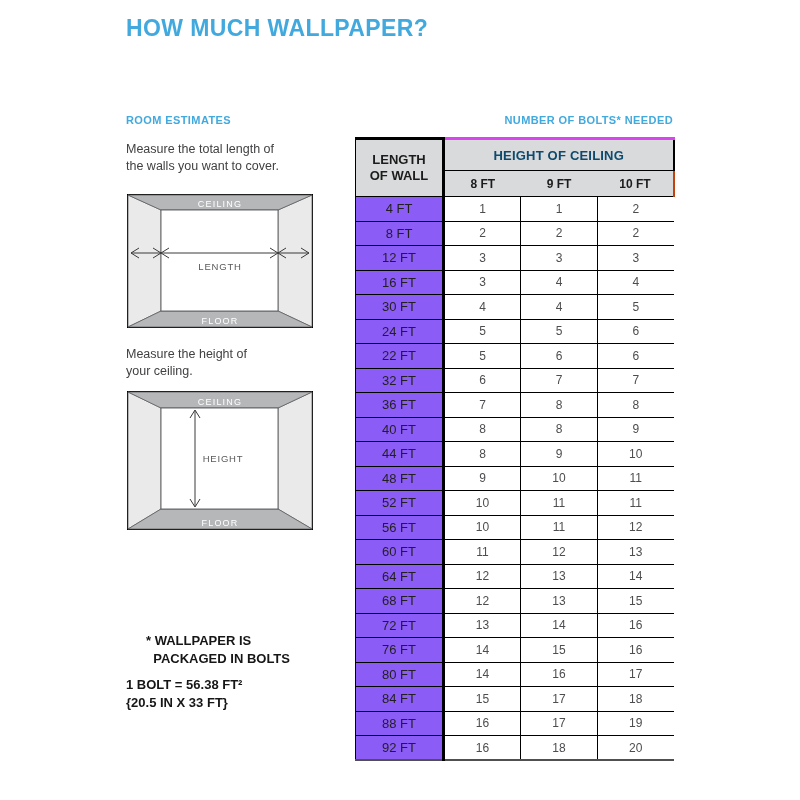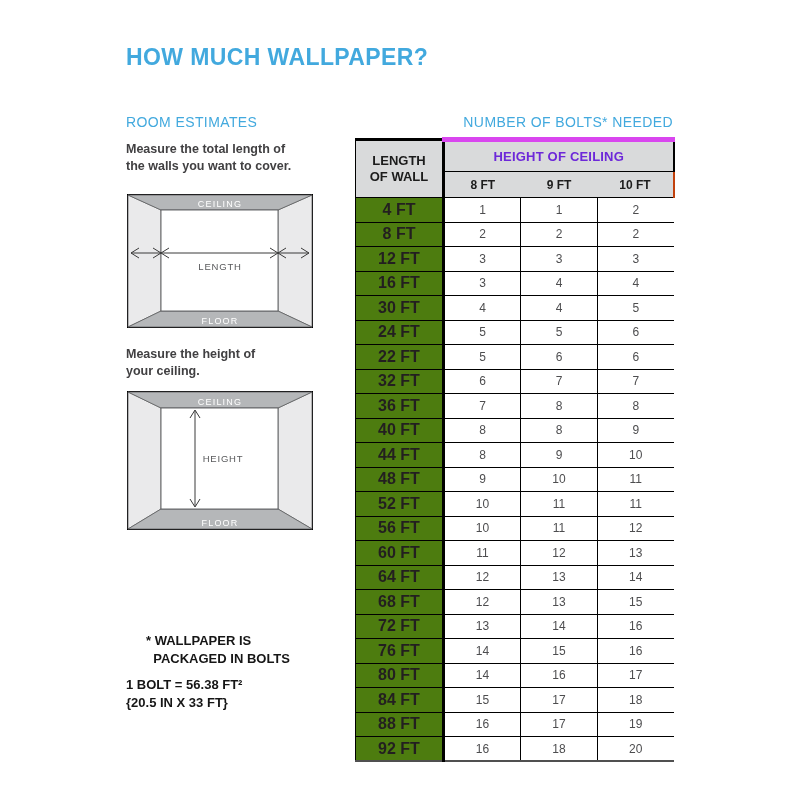--- a/index.html
+++ b/index.html
@@ -2,32 +2,32 @@
 <html><head>
 <meta charset="utf-8">
 <style>
   * { margin:0; padding:0; box-sizing:border-box; }
   html,body { background:#ffffff; }
   #page {
     position:relative; width:800px; height:800px; background:#ffffff;
     font-family:"Liberation Sans", sans-serif; overflow:hidden;
   }
   #page-title {
-    position:absolute; left:126px; top:44px;
+    position:absolute; left:126px; top:15px;
     font-size:23px; font-weight:700; letter-spacing:0.4px; color:#42a9de;
   }
   .blue-label {
-    position:absolute; font-size:14px; font-weight:400;
+    position:absolute; font-size:11px; font-weight:700;
     letter-spacing:0.4px; color:#42a9de;
   }
   #room-estimates-label { left:126px; top:114px; }
   #table-title { left:355px; top:114px; width:318px; text-align:right; }
   .body-text {
     position:absolute; left:126px; font-size:12.5px; color:#414042;
-    line-height:16.5px; white-space:pre-line;font-weight:bold;
+    line-height:16.5px; white-space:pre-line;
   }
   #step1-text { top:141px; }
   #step2-text { top:346px; }
   #step3-text { top:549px; }
   .bold-note {
     position:absolute; left:126px; font-size:13px; font-weight:700;
     color:#161616; line-height:17.5px; white-space:pre-wrap;
   }
   #bolts-note { top:632px;margin-left:20px; }
   #bolt-equation { top:676px; }
@@ -43,33 +43,33 @@
   #bolts-table th, #bolts-table td {
     padding:0; text-align:center; vertical-align:middle;
   }
   #bolts-table .corner {
     background:#d9dadb; border-top:3px solid #000; border-left:1px solid #000;
     border-right:3px solid #000; border-bottom:1px solid #000;
     font-size:13px; font-weight:700; color:#1c1c1c; line-height:16px;
     white-space:pre-line;
   }
   #bolts-table .group {
-    background:#d9dadb; height:32px; border-top:5px solid #d946ef;
+    background:#d9dadb; height:32px; border-top:3px solid #d946ef;
     border-right:2px solid #000; border-bottom:1px solid #000;
-    font-size:13px; font-weight:700; color:#6d28d9; letter-spacing:0.2px;
+    font-size:13px; font-weight:700; color:#0c4a6e; letter-spacing:0.2px;
   }
   #bolts-table .sub {
     background:#d9dadb; height:26px; border-bottom:1px solid #000;
     font-size:12px; font-weight:700; color:#1c1c1c;
   }
   #bolts-table .sub:last-child { border-right:2px solid #c2410c; }
   #bolts-table tbody tr { height:24.5px; }
   #bolts-table tbody th {
-    background:#4d7c0f; border:1px solid #000; border-right:3px solid #000;
-    font-size:16px; font-weight:700; color:#231f20;
+    background:#8b5cf6; border:1px solid #000; border-right:3px solid #000;
+    font-size:13px; font-weight:400; color:#231f20;
   }
   #bolts-table tbody td {
     background:#ffffff; border-top:1px solid #000; border-bottom:1px solid #000;
     font-size:12px; color:#4d4d4f;
   }
   #bolts-table tbody td + td { border-left:1px solid #000; }
   #bolts-table tbody tr:last-child th,
   #bolts-table tbody tr:last-child td { border-bottom:2px solid #505050; }
 </style>
 </head>

